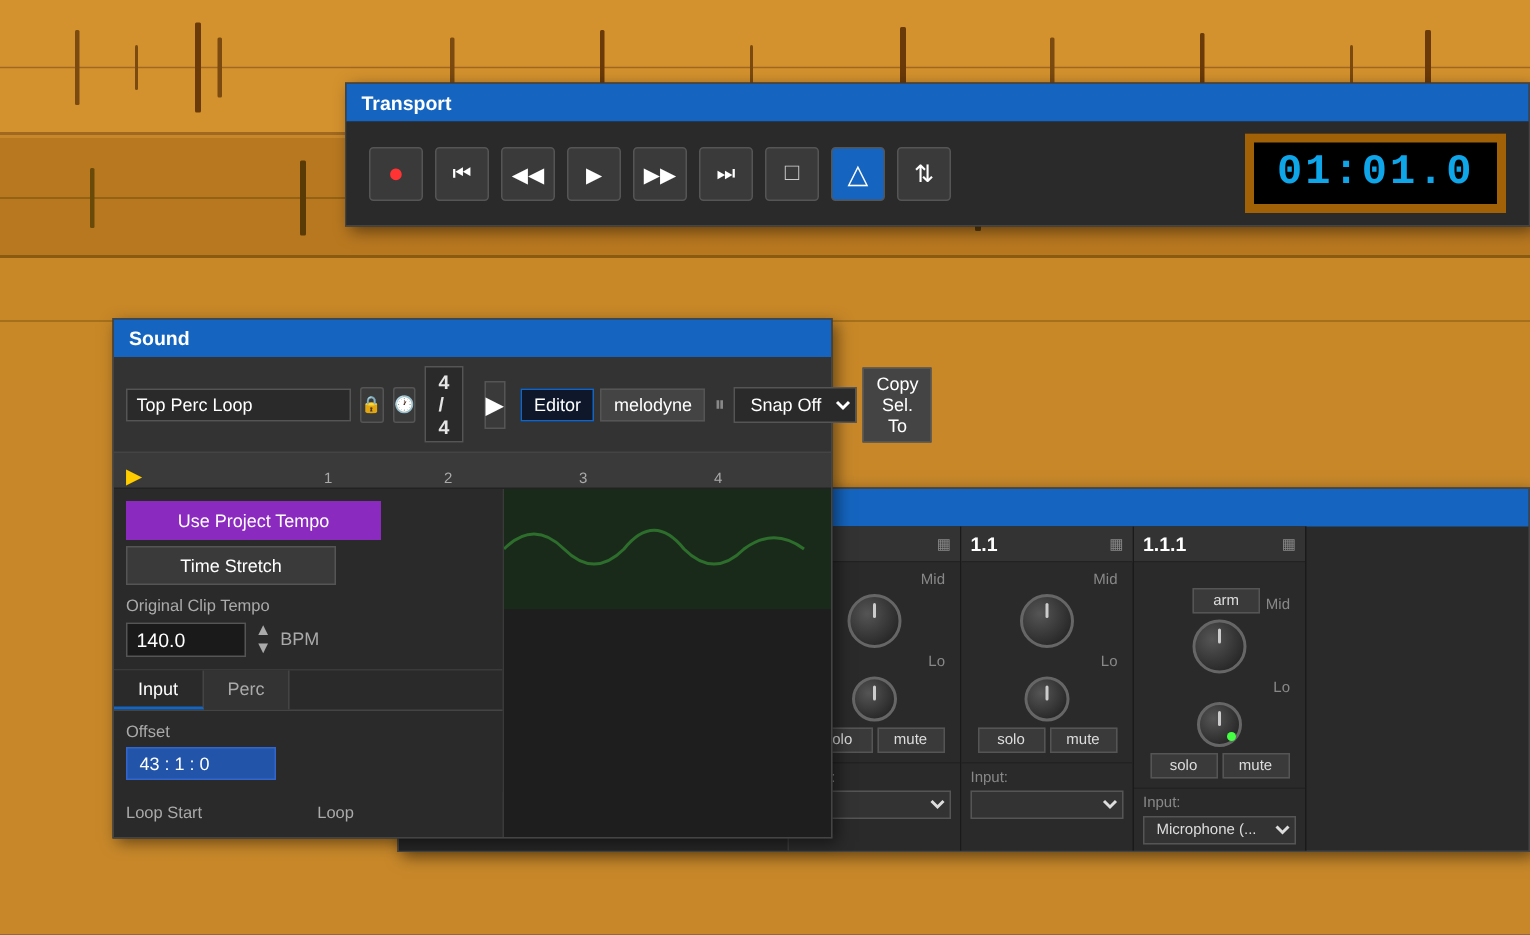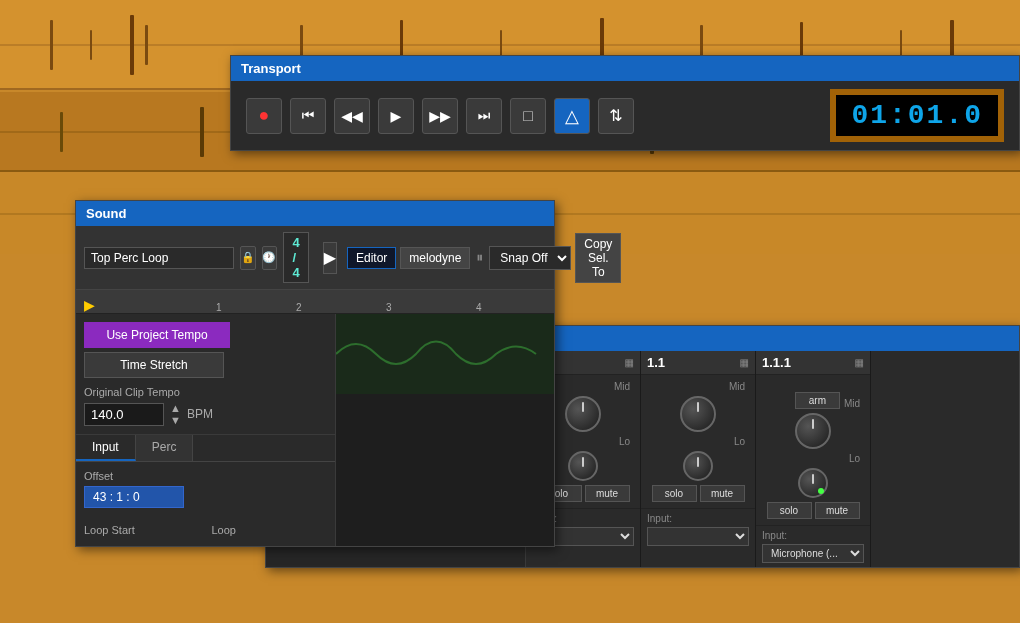--- a/index.html
+++ b/index.html
@@ -101,21 +101,21 @@
       font-size: 28px;
       font-weight: bold;
       padding: 5px 15px;
       border: 6px solid #a16207;
       letter-spacing: 2px;
     }
 
     
     .sound-window {
       position: absolute;
-      top: 200px;
+      top: 212px;
       left: 75px;
       width: 480px;
       background: #2a2a2a;
       border: 1px solid #444;
       z-index: 20;
       box-shadow: 3px 3px 10px rgba(0,0,0,0.5);
     }
 
     .sound-titlebar {
       background: #1565C0;
@@ -151,21 +151,21 @@
       border-radius: 2px;
       display: flex;
       align-items: center;
       justify-content: center;
       cursor: pointer;
       color: #ccc;
       font-size: 11px;
     }
 
     .time-sig {
-      color: #5eead4;
+      color: #e5e5e5;
       font-size: 13px;
       font-weight: bold;
       padding: 2px 8px;
       background: #2a2a2a;
       border: 1px solid #555;
     }
 
     .play-btn-small {
       width: 32px;
       height: 32px;
@@ -208,21 +208,21 @@
       border-bottom: 1px solid #3a3a3a;
     }
 
     .tempo-btn {
       background: #8B2ABF;
       color: white;
       border: none;
       padding: 6px 12px;
       font-size: 12px;
       cursor: pointer;
-      width: 146px;
+      width: 170px;
       text-align: center;
       margin-bottom: 4px;
       display: block;
     }
 
     .time-stretch-btn {
       background: #3a3a3a;
       color: white;
       border: 1px solid #555;
       padding: 5px 12px;

